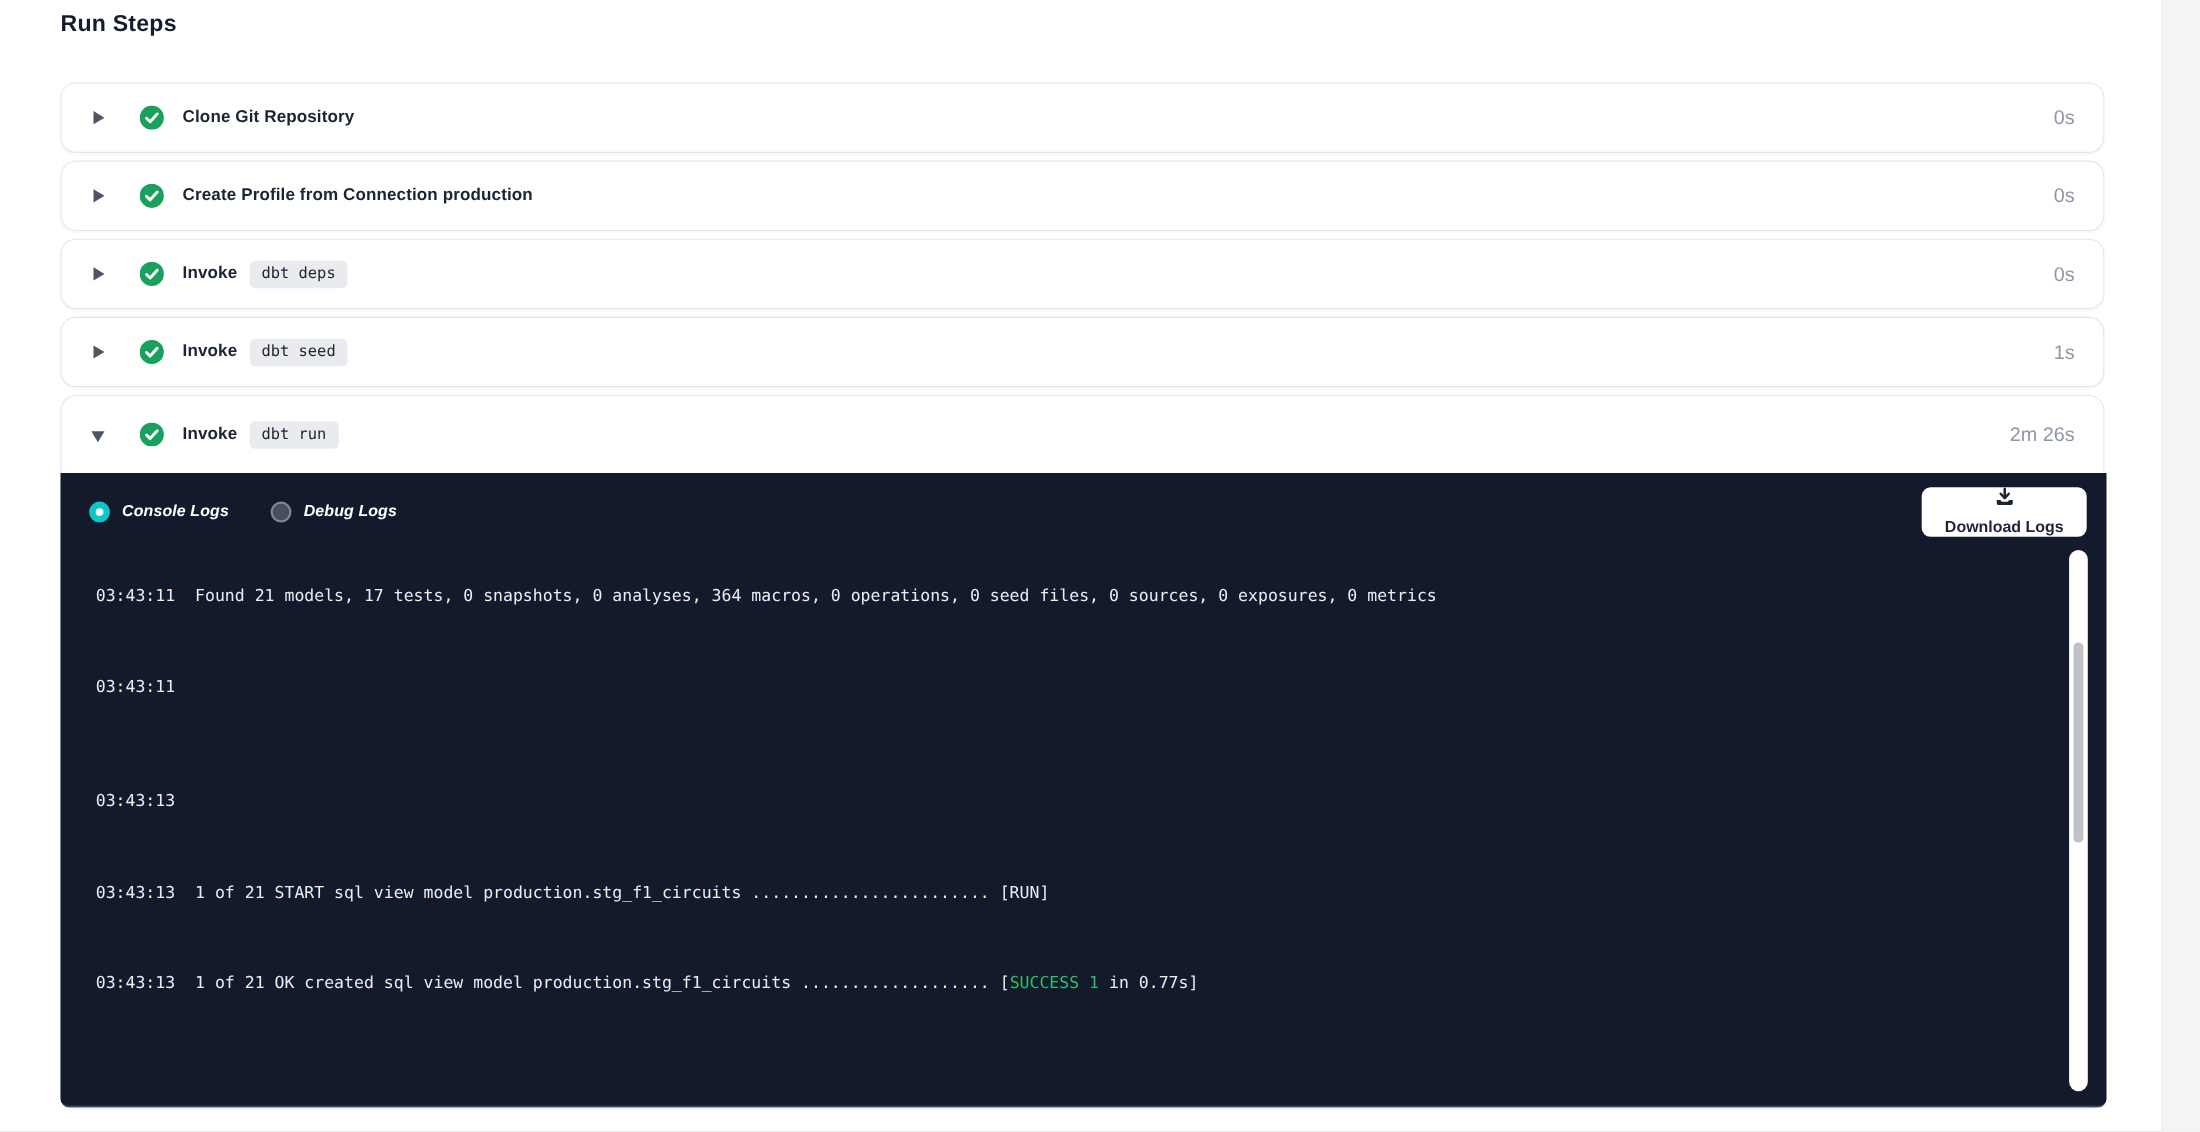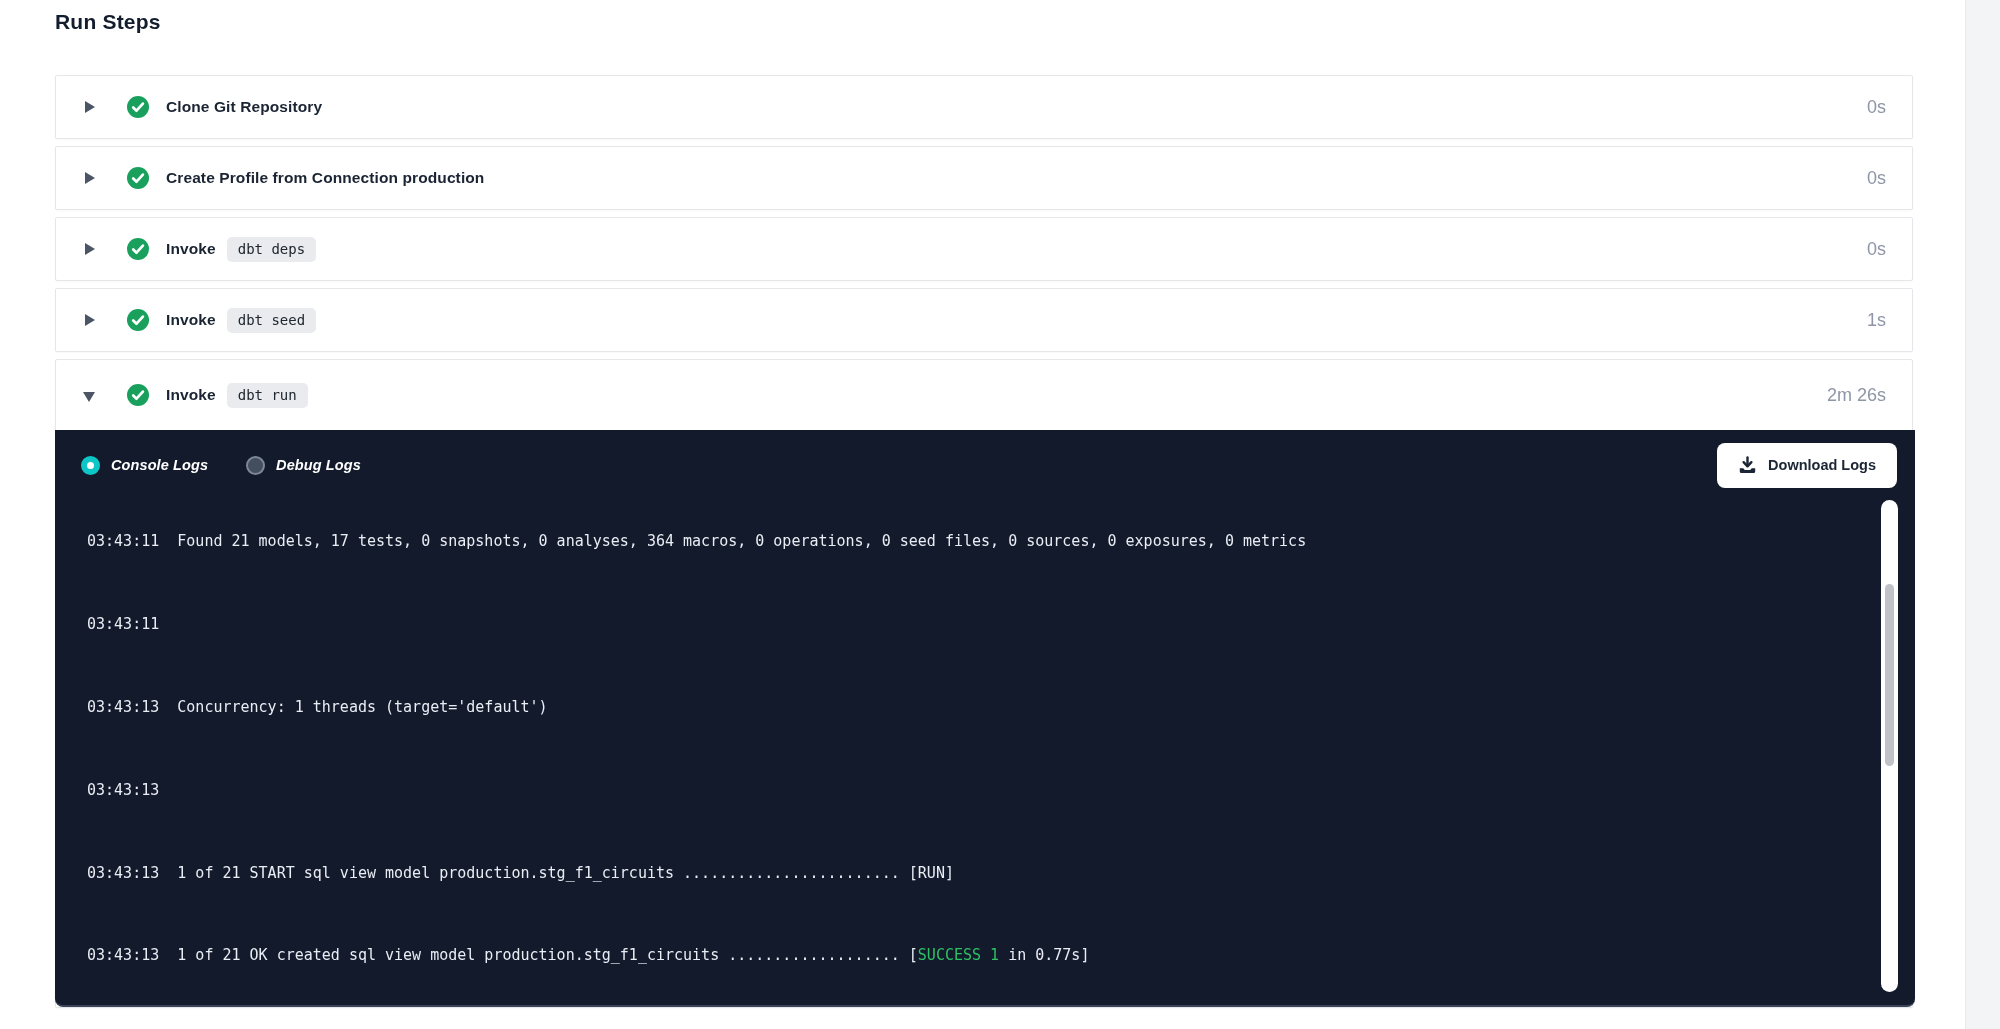--- a/index.html
+++ b/index.html
@@ -15,21 +15,21 @@
   }
   .page-title{
     position:absolute;left:55px;top:10px;margin:0;
     font-size:21px;font-weight:700;color:#121d2e;letter-spacing:.2px;
   }
   .steps{
     position:absolute;left:55px;top:75px;width:1858px;
   }
   .card{
     box-sizing:border-box;width:1858px;background:#ffffff;
-    border:1px solid #e4e6ea;border-radius:2px;margin-bottom:7px;
+    border:1px solid #e4e6ea;border-radius:14px;margin-bottom:7px;
     box-shadow:0 1px 2px rgba(20,30,50,.03);
   }
   .card .row{
     height:62px;display:flex;align-items:center;
     padding:0 26px 0 28px;box-sizing:border-box;
   }
   .card.expanded{padding-bottom:0;}
   .card.expanded .row{height:70px;}
   .caret{width:12px;height:12px;display:inline-block;position:relative;flex:0 0 auto;cursor:pointer;}
   .caret.right::before{
@@ -70,20 +70,21 @@
   .radio.selected .radio-dot::after{
     content:"";position:absolute;left:50%;top:50%;width:7px;height:7px;margin:-3.5px 0 0 -3.5px;
     border-radius:50%;background:#ffffff;
   }
   .radio-label{margin-left:11px;font-size:14.5px;font-weight:700;color:#ffffff;letter-spacing:.1px;font-style:italic;}
   .download-btn{
     margin-left:auto;display:flex;align-items:center;gap:11px;
     background:#ffffff;border:none;border-radius:8px;height:45px;padding:0 21px;
     font-family:"Liberation Sans", sans-serif;font-size:14.5px;font-weight:600;color:#1b2534;
     cursor:pointer;
+    flex-direction:column;
   }
   .download-btn svg{display:block;}
   .log-view{
     position:absolute;left:0;top:70px;right:0;bottom:2px;overflow:hidden;padding-left:12px;
   }
   .log-lines{
     margin-top:-10px;padding-left:20px;
     font-family:"DejaVu Sans Mono", monospace;font-size:15px;line-height:20.7px;
     color:#e9edf4;white-space:pre;
   }
@@ -187,21 +188,20 @@
       </svg>
       <span>Download Logs</span>
     </button>
   </div>
   <div class="log-view">
     <div class="log-lines" id="log-lines">
   <div class="log-line"><span class="lt">03:43:11  </span><span class="pre">Found 21 models, 17 tests, 0 snapshots, 0 analyses, 364 macros, 0 operations, 0 seed files, 0 sources, 0 exposures, 0 metrics</span><span class="ok"></span><span class="post"></span></div>
 
   <div class="log-line"><span class="lt">03:43:11  </span><span class="pre"></span><span class="ok"></span><span class="post"></span></div>
 
-  <div class="log-line"><span class="lt">03:43:13  </span><span class="pre">Concurrency: 1 threads (target='default')</span><span class="ok"></span><span class="post"></span></div>
 
   <div class="log-line"><span class="lt">03:43:13  </span><span class="pre"></span><span class="ok"></span><span class="post"></span></div>
 
   <div class="log-line"><span class="lt">03:43:13  </span><span class="pre">1 of 21 START sql view model production.stg_f1_circuits ........................ [RUN]</span><span class="ok"></span><span class="post"></span></div>
 
   <div class="log-line"><span class="lt">03:43:13  </span><span class="pre">1 of 21 OK created sql view model production.stg_f1_circuits ................... [</span><span class="ok">SUCCESS 1</span><span class="post"> in 0.77s]</span></div>
 
   
 
   

